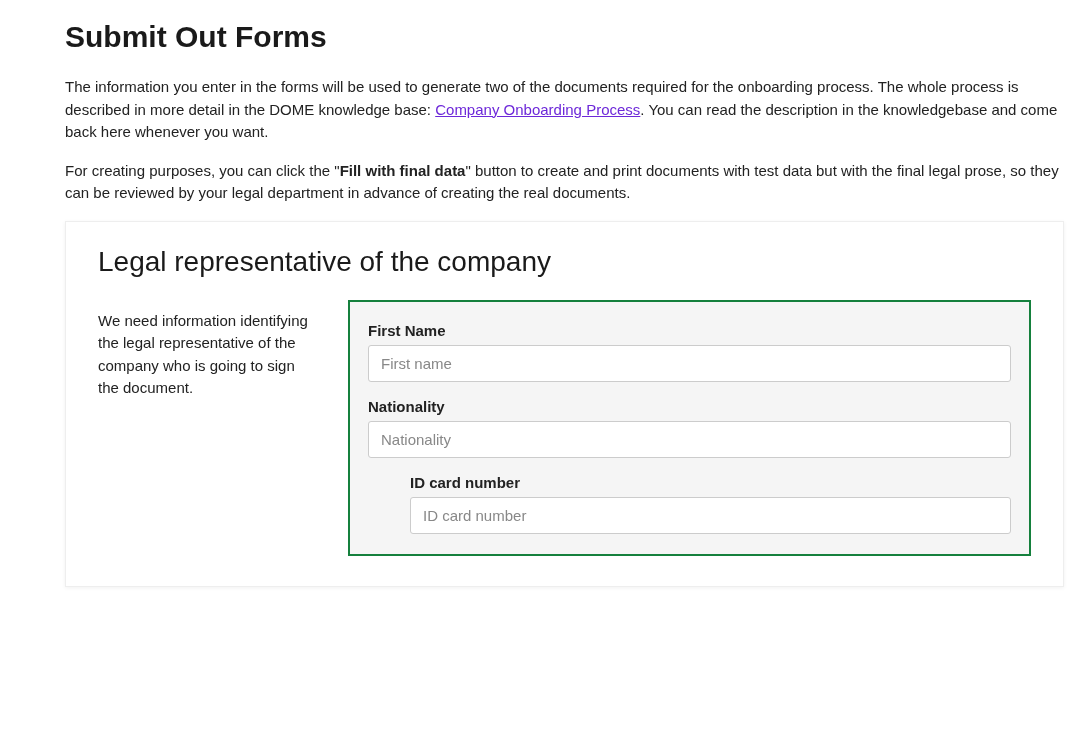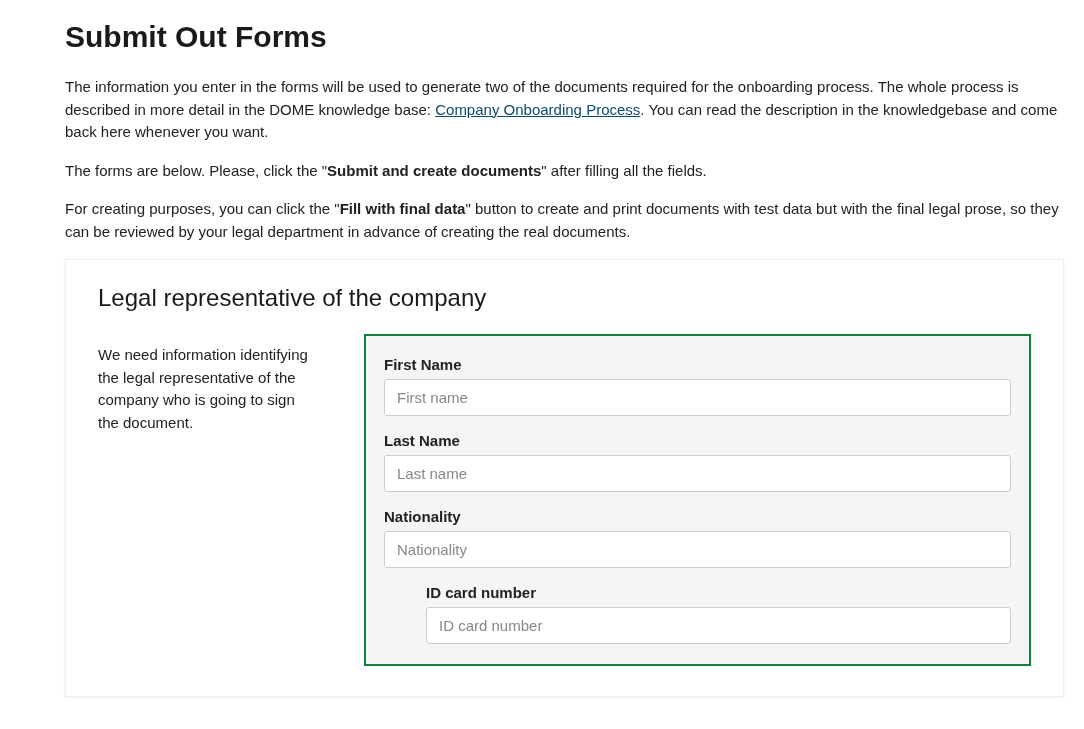--- a/index.html
+++ b/index.html
@@ -21,43 +21,43 @@
       color: #1a1a1a;
     }
     .intro p {
       font-size: 15px;
       line-height: 1.5;
       margin-bottom: 16px;
       color: #222;
       max-width: 1000px;
     }
     .intro a {
-      color: #0c4a6e;
+      color: #6d28d9;
       text-decoration: underline;
     }
     .intro b {
       font-weight: 700;
     }
     .form-card {
       margin-top: 14px;
       background: #ffffff;
       border: 1px solid #eee;
       box-shadow: 0 1px 4px rgba(0,0,0,0.06);
       padding: 24px 32px 30px 32px;
       max-width: 1000px;
     }
     .form-card h2 {
-      font-size: 24px;
+      font-size: 28px;
       font-weight: 500;
       margin-bottom: 22px;
       color: #1a1a1a;
     }
     .form-body {
       display: flex;
-      gap: 56px;
+      gap: 40px;
       align-items: flex-start;
     }
     .form-desc {
       width: 210px;
       flex: 0 0 210px;
       font-size: 15px;
       line-height: 1.5;
       color: #222;
       padding-top: 10px;
     }
@@ -98,42 +98,35 @@
 </head>
 <body>
 
 <h1>Submit Out Forms</h1>
 
 <div class="intro">
   <p>
     <span>The information you enter in the forms will be used to generate two of the documents required for the onboarding process. The whole process is described in more detail in the DOME knowledge base: </span><a href="#">Company Onboarding Process</a><span>. You can read the description in the knowledgebase and come back here whenever you want.</span>
   </p>
   <p>
-    <span>The forms are below. Please, click the "</span><b>Submit and create documents</b><span>" after filling all the fields.</span>
-  </p>
-  <p>
     <span>For creating purposes, you can click the "</span><b>Fill with final data</b><span>" button to create and print documents with test data but with the final legal prose, so they can be reviewed by your legal department in advance of creating the real documents.</span>
   </p>
 </div>
 
 <div class="form-card">
   <h2>Legal representative of the company</h2>
   <div class="form-body">
     <div class="form-desc">We need information identifying the legal representative of the company who is going to sign the document.</div>
     <div class="form-fields">
 
       <div class="field-group">
         <label>First Name</label>
         <input type="text" placeholder="First name" style="">
       </div>
 
-      <div class="field-group">
-        <label>Last Name</label>
-        <input type="text" placeholder="Last name" style="">
-      </div>
 
       <div class="field-group">
         <label>Nationality</label>
         <input type="text" placeholder="Nationality" style="">
       </div>
 
       <div class="field-group">
         <label>ID card number</label>
         <input type="text" placeholder="ID card number" style="">
       </div>

